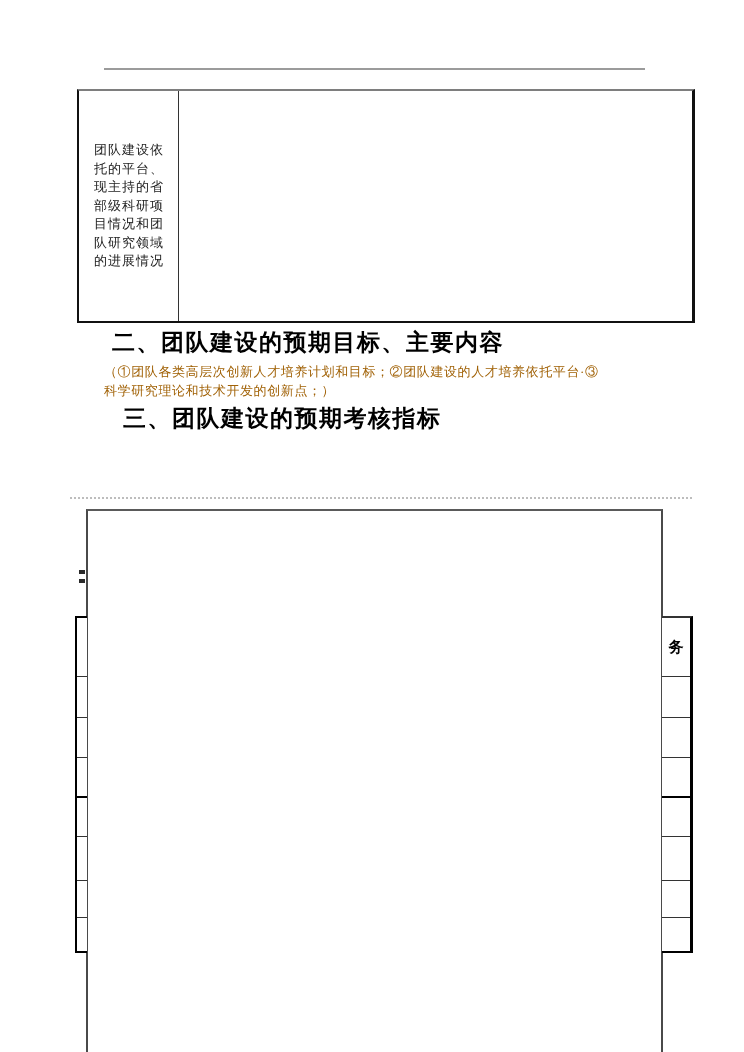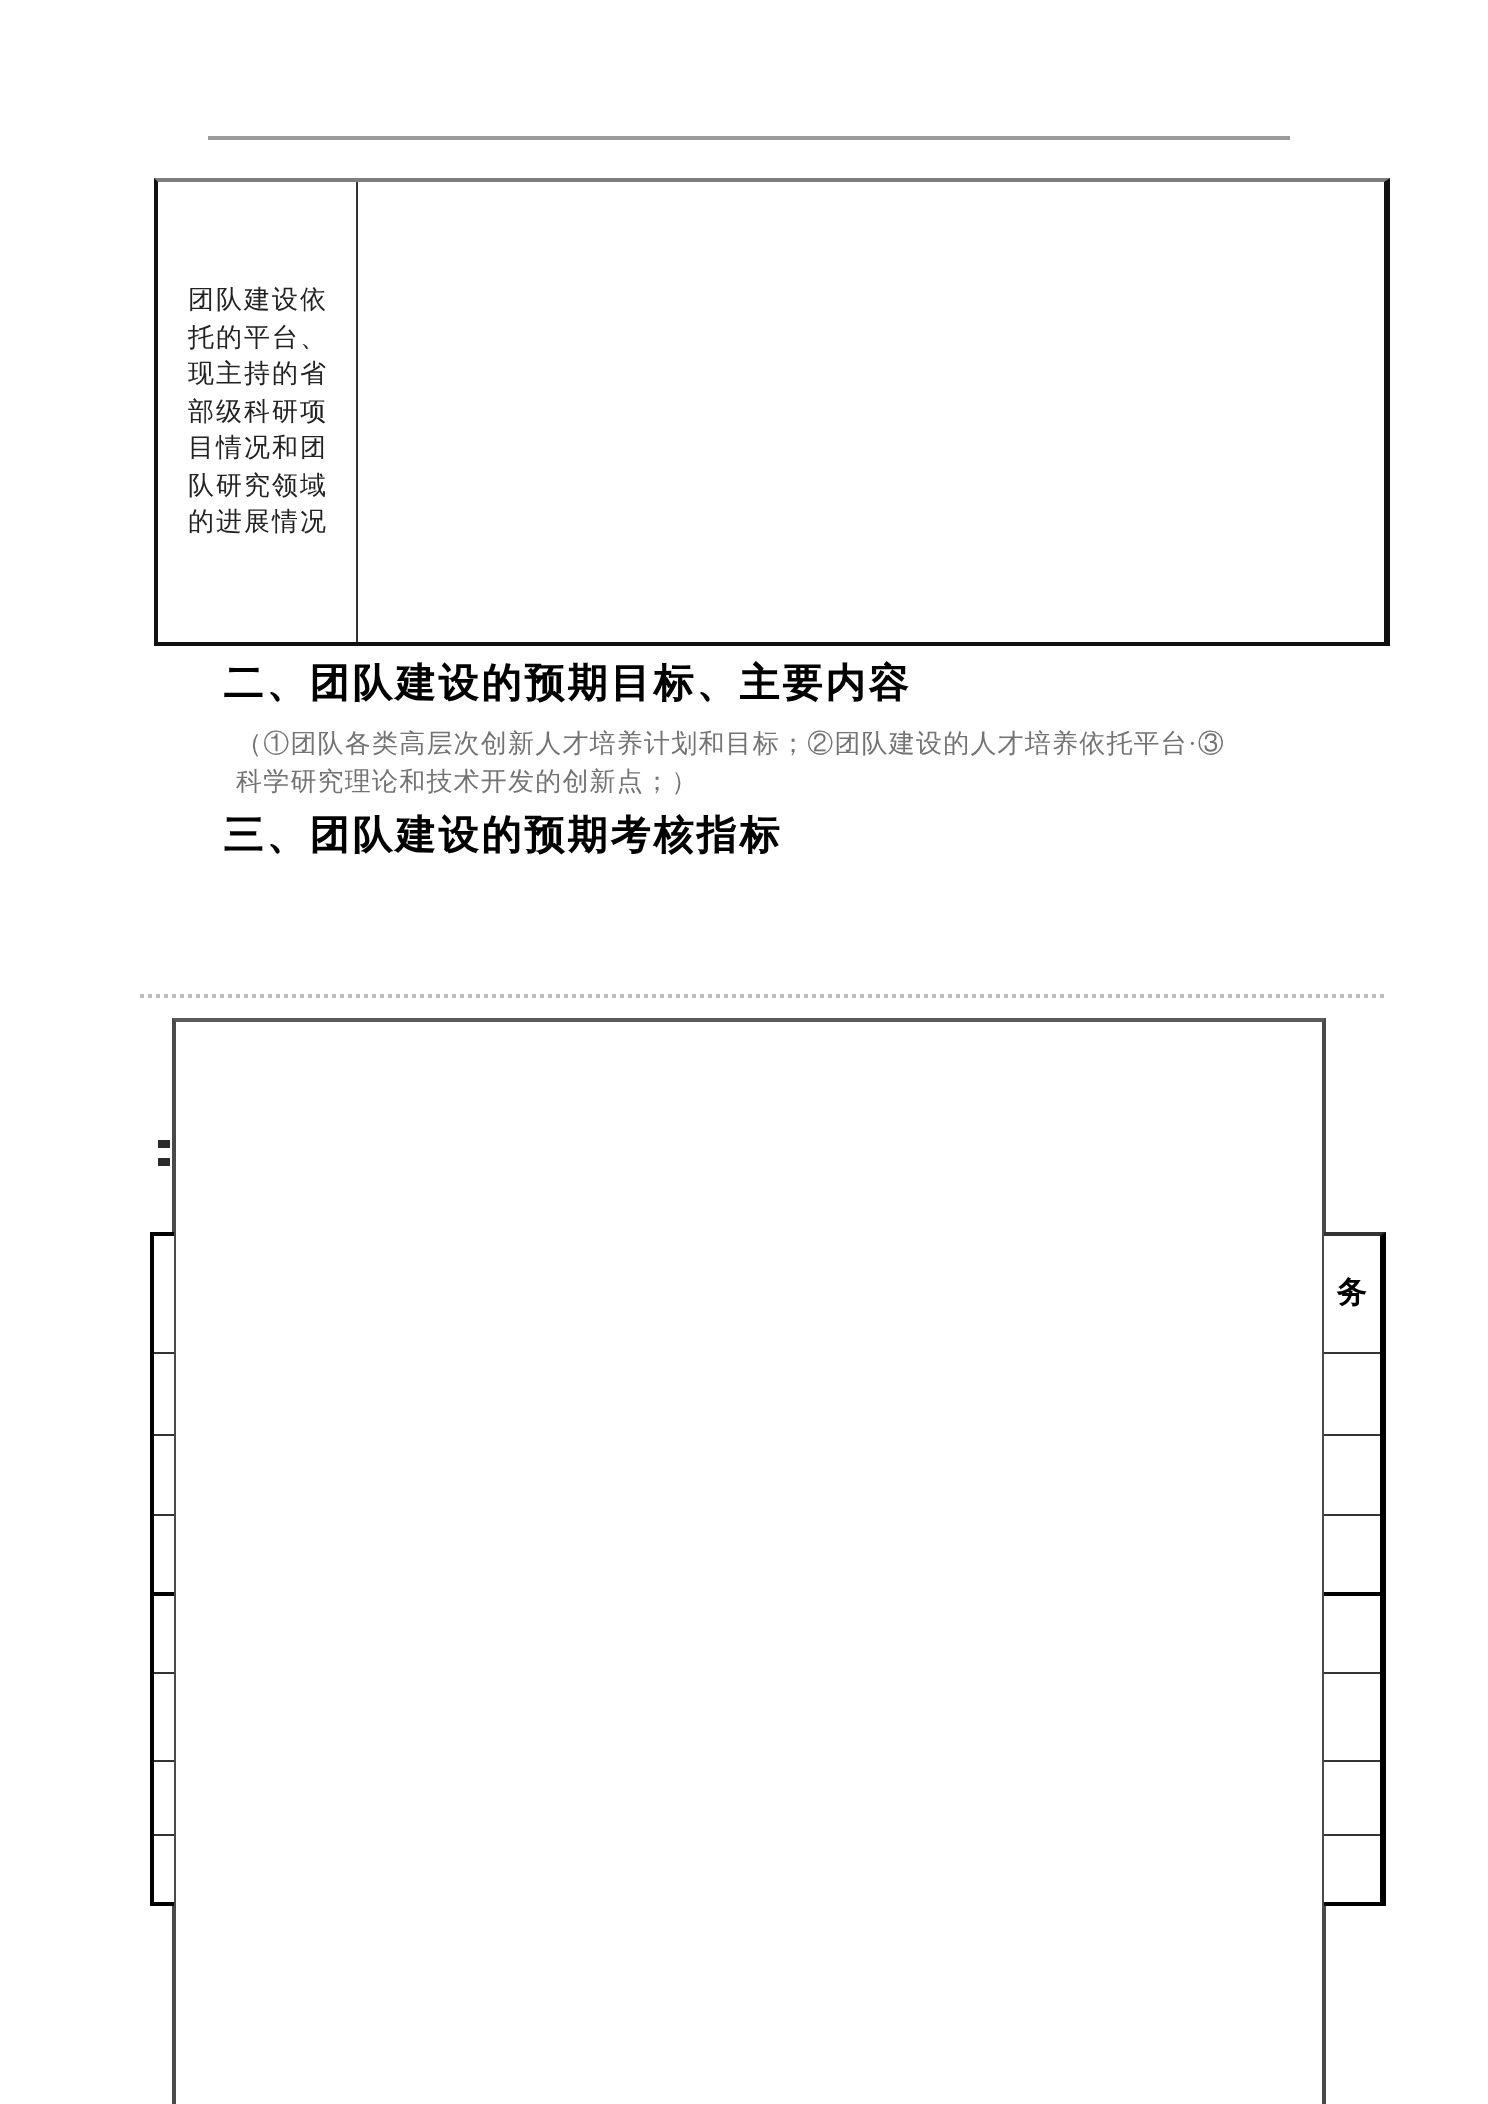--- a/index.html
+++ b/index.html
@@ -21,28 +21,28 @@
     display:flex;align-items:center;
   }
   .t1-label{
     padding-left:15px;font-size:13px;line-height:18.6px;letter-spacing:1px;
     white-space:pre-line;color:#222;
   }
   .t1-right{flex:1;}
 
   
   .h-sec{
-    position:absolute;left:112px;margin:0;font-size:20px;line-height:23px;
+    position:absolute;left:112px;margin:0;font-size:23px;line-height:23px;
     font-weight:bold;letter-spacing:1.5px;color:#000;white-space:nowrap;
   }
   .h2{top:331px;}
-  .h3{top:407px;}
+  .h3{top:407px;margin-left:11px;}
   .note{
-    position:absolute;left:118px;margin:0;font-size:13px;line-height:19px;
-    letter-spacing:0.6px;color:#737373;white-space:pre-line;width:620px;
+    position:absolute;left:104px;margin:0;font-size:13px;line-height:19px;
+    letter-spacing:0.6px;color:#a16207;white-space:pre-line;width:620px;
   }
   .n2{top:362px;}
   .n3{top:439px;}
 
   
   .page-break{position:absolute;left:70px;top:497px;width:622px;height:0;border-top:2px dotted #a8a8a8;opacity:.75;}
 
   
   .page2{
     position:absolute;left:86px;top:509px;width:577px;height:543px;box-sizing:border-box;background:#ffffff;

